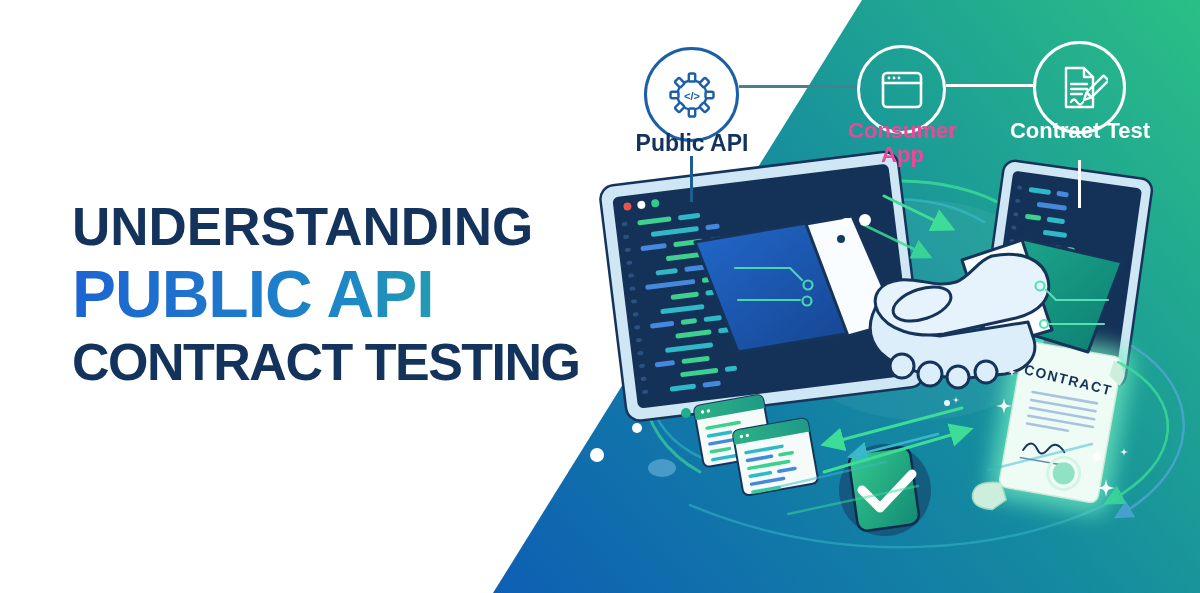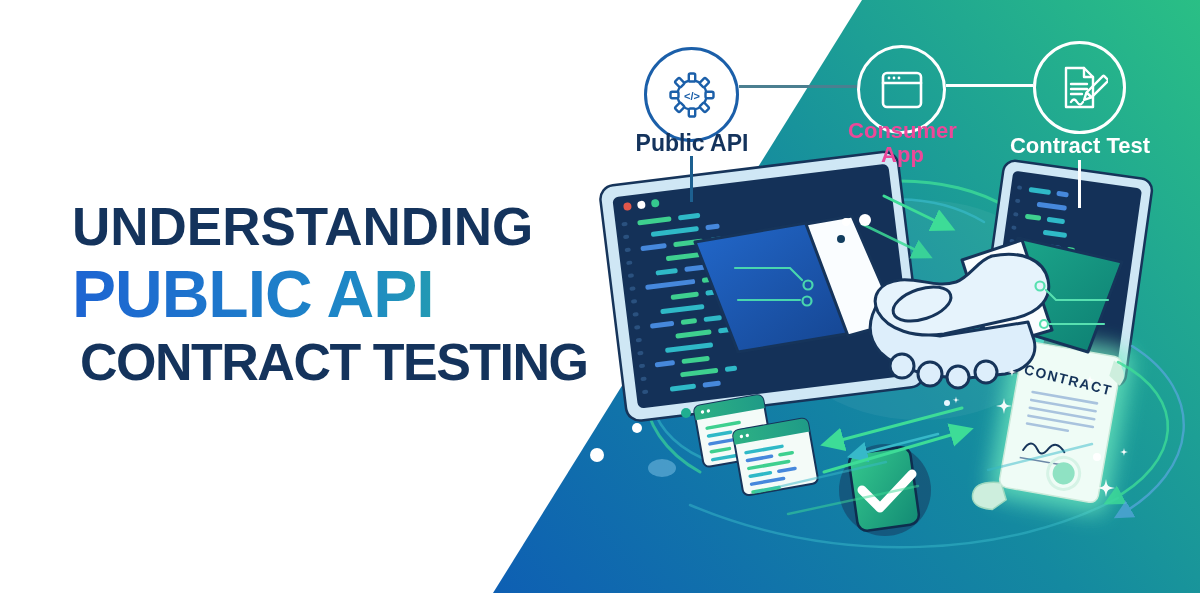--- a/index.html
+++ b/index.html
@@ -5,31 +5,31 @@
   html,body{margin:0;padding:0;background:#ffffff;}
   .stage{position:relative;width:1200px;height:593px;overflow:hidden;background:#fff;
          font-family:"Liberation Sans",sans-serif;}
   svg.bg{position:absolute;left:0;top:0;}
   
   .title{position:absolute;left:72px;top:200px;}
   .t1{font-size:53px;font-weight:bold;letter-spacing:0px;color:#14335C;line-height:1.0;}
   .t2{font-size:66px;font-weight:bold;letter-spacing:-1px;line-height:1.0;margin-top:8px;
       background:linear-gradient(90deg,#1D64D2 0%,#1E88C6 55%,#2DBD8D 100%);
       -webkit-background-clip:text;background-clip:text;color:transparent;}
-  .t3{font-size:52px;font-weight:bold;letter-spacing:-1.5px;color:#14335C;line-height:1.0;margin-top:9px;margin-left:8px;}
+  .t3{font-size:52px;font-weight:bold;letter-spacing:-1.5px;color:#14335C;line-height:1.0;margin-top:9px;}
   
   .node{position:absolute;border-radius:50%;box-sizing:border-box;display:flex;
         align-items:center;justify-content:center;}
   .node.c1{left:644px;top:47px;width:95px;height:95px;border:3.5px solid #1B5FA9;background:#fff;}
   .node.c2{left:857px;top:45px;width:89px;height:89px;border:3.5px solid #ffffff;}
   .node.c3{left:1033px;top:41px;width:93px;height:93px;border:3.5px solid #ffffff;}
   .nlabel{position:absolute;text-align:center;font-weight:bold;}
   .nl1{left:607px;top:130px;width:170px;font-size:23px;color:#14335C;}
   .nl2{left:845px;top:119px;width:115px;font-size:22px;color:#ec4899;line-height:1.08;}
-  .nl3{left:995px;top:133px;width:170px;font-size:22px;color:#fff;}
+  .nl3{left:995px;top:118px;width:170px;font-size:22px;color:#fff;}
   
   .conn{position:absolute;}
   .h1{left:739px;top:85px;width:118px;height:2.5px;background:#4B7F90;}
   .h2{left:946px;top:84px;width:87px;height:2.5px;background:#ffffff;}
   .v1{left:690px;top:156px;width:2.5px;height:46px;background:#1D6090;}
   .v2{left:1078px;top:160px;width:2.5px;height:48px;background:#ffffff;}
 </style>
 </head>
 <body>
 

